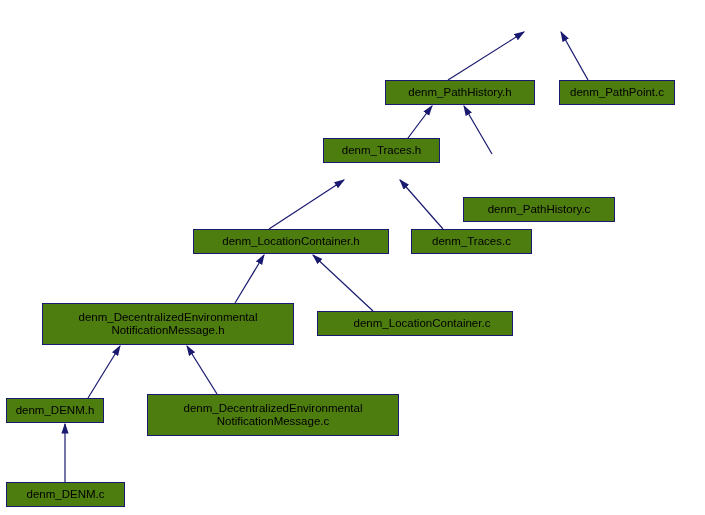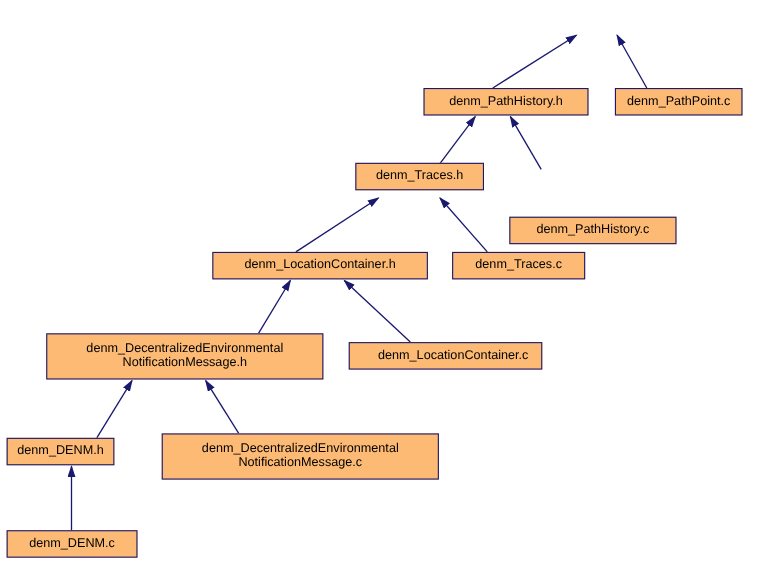--- a/index.html
+++ b/index.html
@@ -19,21 +19,21 @@
     position: absolute;
     left: 0;
     top: 0;
     width: 705px;
     height: 515px;
   }
   .node {
     position: absolute;
     box-sizing: border-box;
     border: 1px solid #191970;
-    background: #fdba74;
+    background: #4d7c0f;
     color: #000000;
     font-size: 11.5px;
     line-height: 13px;
     text-align: center;
     display: flex;
     align-items: center;
     justify-content: center;
     white-space: pre-line;
     z-index: 2;
   }
@@ -58,24 +58,24 @@
       <line x1="269" y1="229" x2="344" y2="180" stroke="#191970" stroke-width="1.2" marker-end="url(#arrowhead)"></line>
       <line x1="443" y1="229" x2="400" y2="180" stroke="#191970" stroke-width="1.2" marker-end="url(#arrowhead)"></line>
       <line x1="235" y1="303" x2="264" y2="255" stroke="#191970" stroke-width="1.2" marker-end="url(#arrowhead)"></line>
       <line x1="373" y1="311" x2="313" y2="255" stroke="#191970" stroke-width="1.2" marker-end="url(#arrowhead)"></line>
       <line x1="88" y1="398" x2="120" y2="346" stroke="#191970" stroke-width="1.2" marker-end="url(#arrowhead)"></line>
       <line x1="217" y1="394" x2="187" y2="346" stroke="#191970" stroke-width="1.2" marker-end="url(#arrowhead)"></line>
       <line x1="65" y1="482" x2="65" y2="424" stroke="#191970" stroke-width="1.2" marker-end="url(#arrowhead)"></line>
     </svg>
     <div class="node" style="left: 385px; top: 80px; width: 150px; height: 25px;">denm_PathHistory.h</div>
     <div class="node" style="left: 559px; top: 80px; width: 116px; height: 25px;">denm_PathPoint.c</div>
-    <div class="node" style="left: 323px; top: 148px; width: 117px; height: 25px;">denm_Traces.h</div>
+    <div class="node" style="left: 323px; top: 138px; width: 117px; height: 25px;">denm_Traces.h</div>
     <div class="node" style="left: 463px; top: 154px; width: 152px; height: 25px; margin-top: 43px;">denm_PathHistory.c</div>
     <div class="node" style="left: 193px; top: 229px; width: 196px; height: 25px;">denm_LocationContainer.h</div>
     <div class="node" style="left: 411px; top: 229px; width: 121px; height: 25px;">denm_Traces.c</div>
     <div class="node" style="left: 42px; top: 303px; width: 252px; height: 42px;">denm_DecentralizedEnvironmental
 NotificationMessage.h</div>
-    <div class="node" style="left: 317px; top: 311px; width: 176px; height: 25px; padding-left: 14px;">denm_LocationContainer.c</div>
+    <div class="node" style="left: 317px; top: 311px; width: 196px; height: 25px; padding-left: 14px;">denm_LocationContainer.c</div>
     <div class="node" style="left: 6px; top: 398px; width: 98px; height: 25px;">denm_DENM.h</div>
     <div class="node" style="left: 147px; top: 394px; width: 252px; height: 42px;">denm_DecentralizedEnvironmental
 NotificationMessage.c</div>
     <div class="node" style="left: 6px; top: 482px; width: 119px; height: 25px;">denm_DENM.c</div>
   </div>
 
 </body></html>

